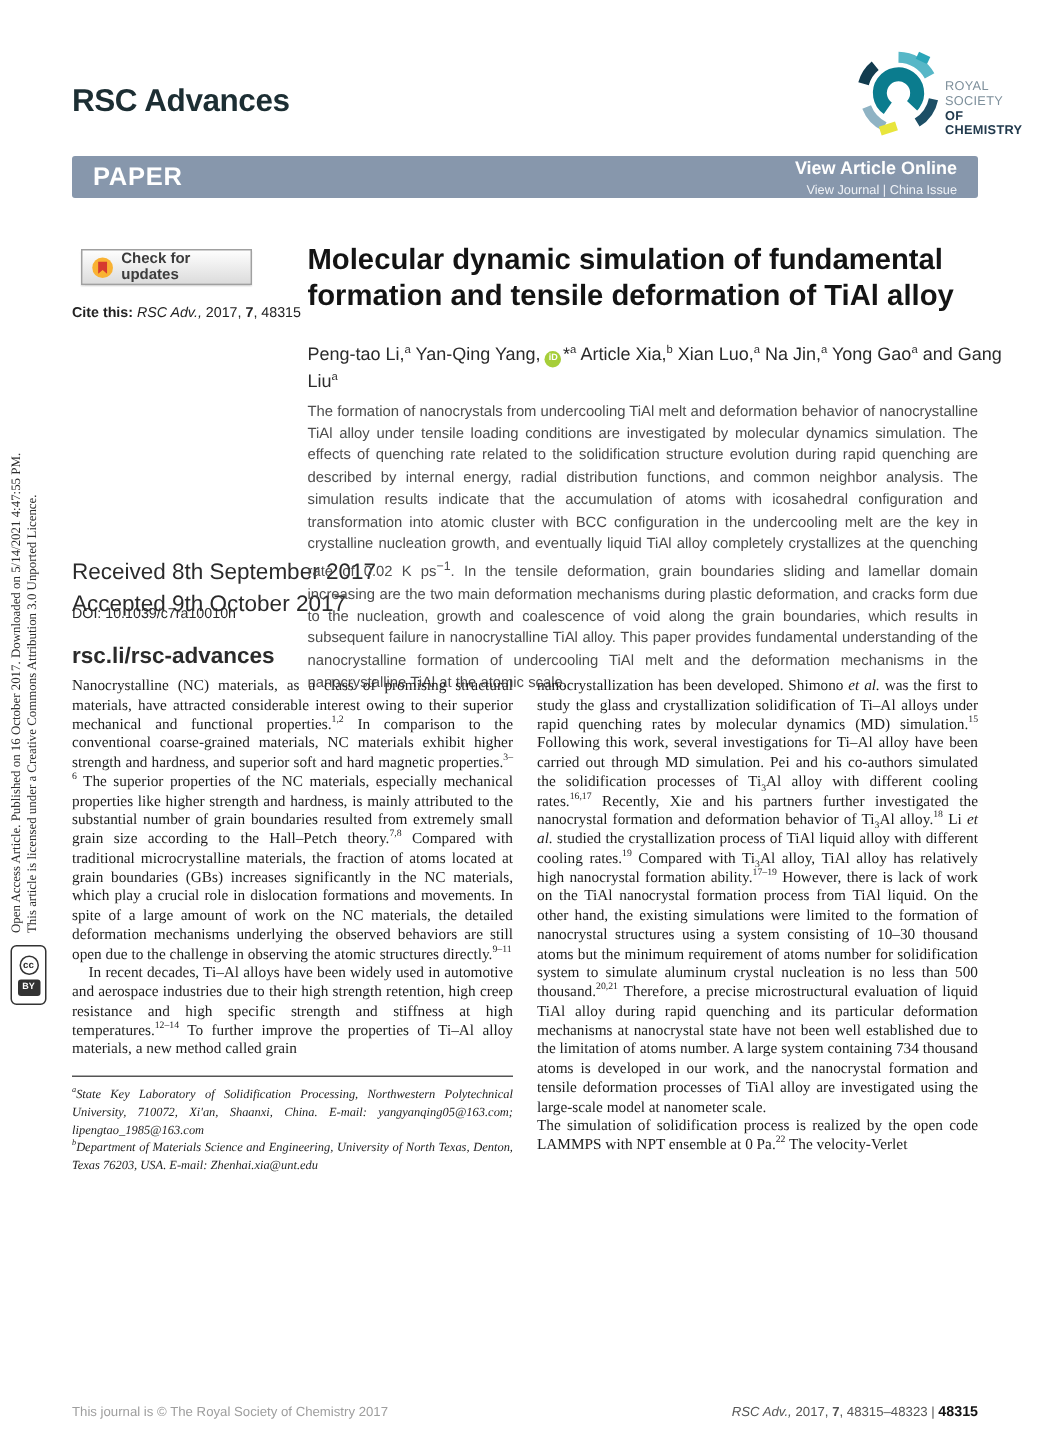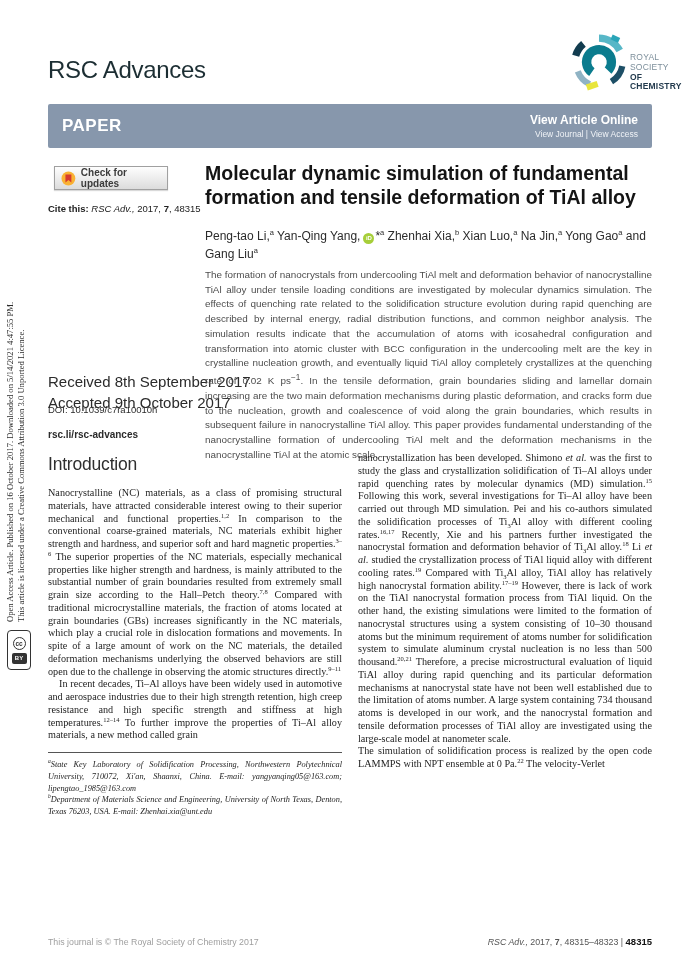--- a/index.html
+++ b/index.html
@@ -4,30 +4,30 @@
 <style>
   * { margin:0; padding:0; box-sizing:border-box; }
   html,body { background:#ffffff; }
   body {
     width:700px; height:960px; position:relative; overflow:hidden;
     font-family:"Liberation Sans", sans-serif; color:#222;
   }
   
   .journal-name {
     position:absolute; left:48px; top:56px;
-    font-size:24px; font-weight:normal; color:#1c2e33; letter-spacing:-0.3px;
+    font-size:21px; font-weight:bold; color:#1c2e33; letter-spacing:-0.3px;
   }
   .rsc-logo { position:absolute; left:570px; top:33px; width:126px; height:66px; }
   .rsc-logo svg { position:absolute; left:0; top:0; }
   .rsc-logo .logo-text { position:absolute; left:60px; top:20px; line-height:1.15; }
   .rsc-logo .lt1 { font-size:8.5px; color:#7d8f9b; letter-spacing:0.2px; }
   .rsc-logo .lt2 { font-size:8.5px; color:#223a4d; font-weight:bold; letter-spacing:0.2px; }
   
   .banner {
-    position:absolute; left:48px; top:104px; width:604px; height:44px;
+    position:absolute; left:48px; top:104px; width:604px; height:28px;
     background:#8797ac; border-radius:2px;
     display:flex; align-items:center; justify-content:space-between;
     padding:0 14px;
   }
   .banner .paper-label { color:#ffffff; font-weight:bold; font-size:17px; letter-spacing:0.5px; }
   .banner .view-block { text-align:right; color:#ffffff; }
   .banner .view-article { font-size:12px; font-weight:bold; }
   .banner .view-links { font-size:8.5px; margin-top:2px; color:#f0f3f7; }
   
   .check-btn {
@@ -37,21 +37,21 @@
     display:flex; align-items:center; gap:5px; padding-left:6px;
     box-shadow:0 1px 1px rgba(0,0,0,0.15); cursor:pointer;
   }
   .check-btn .cb-label { font-size:10px; font-weight:bold; color:#3c3c3c; }
   .cite-line { position:absolute; left:48px; top:203px; font-size:9.5px; color:#222; }
   .cite-line .b { font-weight:bold; }
   .cite-line .i { font-style:italic; }
   .cite-line .v { font-weight:bold; }
   .recv-block { position:absolute; left:48px; top:371px; font-size:15px; color:#2b2b2b; line-height:1.4; }
   .doi-line { position:absolute; left:48px; top:404px; font-size:9.5px; color:#2b2b2b; }
-  .rsc-link { position:absolute; left:48px; top:429px; font-size:10px; font-weight:600; color:#2b2b2b; cursor:pointer; }
+  .rsc-link { position:absolute; left:48px; top:429px; font-size:15px; font-weight:600; color:#2b2b2b; cursor:pointer; }
   
   .article-title {
     position:absolute; left:205px; top:162px; width:465px;
     font-size:19.5px; font-weight:bold; color:#141414; line-height:1.22;
   }
   .authors {
     position:absolute; left:205px; top:227px; width:470px;
     font-size:12px; color:#2b2b2b; line-height:1.5;
   }
   .authors sup { font-size:7.5px; }
@@ -144,21 +144,21 @@
   <div class="logo-text">
     <div class="lt1">ROYAL SOCIETY</div>
     <div class="lt2">OF CHEMISTRY</div>
   </div>
 </div>
 
 <div class="banner">
   <div class="paper-label">PAPER</div>
   <div class="view-block">
     <div class="view-article">View Article Online</div>
-    <div class="view-links">View Journal | View Access</div>
+    <div class="view-links">View Journal | China Issue</div>
   </div>
 </div>
 
 <div class="check-btn">
   <svg width="15" height="15" viewBox="0 0 15 15">
     <circle cx="7.5" cy="7.5" r="7" fill="#f9b233"></circle>
     <path d="M4.5 3.5 h6 v8 l-3-2.4 -3 2.4 z" fill="#d63a2f"></path>
   </svg>
   <span class="cb-label">Check for updates</span>
 </div>
@@ -172,28 +172,27 @@
   <div>Received 8th September 2017</div>
   <div>Accepted 9th October 2017</div>
 </div>
 
 <div class="doi-line">DOI: 10.1039/c7ra10010h</div>
 <div class="rsc-link">rsc.li/rsc-advances</div>
 
 <h1 class="article-title">Molecular dynamic simulation of fundamental formation and tensile deformation of TiAl alloy</h1>
 
 <div class="authors">
-  <span>Peng-tao Li,</span><sup>a</sup><span> Yan-Qing Yang,</span><span class="orcid">iD</span><span>*</span><sup>a</sup><span> Zhenhai Xia,</span><sup>b</sup><span> Xian Luo,</span><sup>a</sup><span> Na Jin,</span><sup>a</sup><span> Yong Gao</span><sup>a</sup><span> and Gang Liu</span><sup>a</sup>
+  <span>Peng-tao Li,</span><sup>a</sup><span> Yan-Qing Yang,</span><span class="orcid">iD</span><span>*</span><sup>a</sup><span> Article Xia,</span><sup>b</sup><span> Xian Luo,</span><sup>a</sup><span> Na Jin,</span><sup>a</sup><span> Yong Gao</span><sup>a</sup><span> and Gang Liu</span><sup>a</sup>
 </div>
 
 <div class="abstract">The formation of nanocrystals from undercooling TiAl melt and deformation behavior of nanocrystalline TiAl alloy under tensile loading conditions are investigated by molecular dynamics simulation. The effects of quenching rate related to the solidification structure evolution during rapid quenching are described by internal energy, radial distribution functions, and common neighbor analysis. The simulation results indicate that the accumulation of atoms with icosahedral configuration and transformation into atomic cluster with BCC configuration in the undercooling melt are the key in crystalline nucleation growth, and eventually liquid TiAl alloy completely crystallizes at the quenching rate of 0.02 K ps<sup>−1</sup>. In the tensile deformation, grain boundaries sliding and lamellar domain increasing are the two main deformation mechanisms during plastic deformation, and cracks form due to the nucleation, growth and coalescence of void along the grain boundaries, which results in subsequent failure in nanocrystalline TiAl alloy. This paper provides fundamental understanding of the nanocrystalline formation of undercooling TiAl melt and the deformation mechanisms in the nanocrystalline TiAl at the atomic scale.</div>
 
 <div class="columns">
   <div class="col">
-    <h2 class="sec-heading">Introduction</h2>
     <p class="serif-text">Nanocrystalline (NC) materials, as a class of promising structural materials, have attracted considerable interest owing to their superior mechanical and functional properties.<sup>1,2</sup> In comparison to the conventional coarse-grained materials, NC materials exhibit higher strength and hardness, and superior soft and hard magnetic properties.<sup>3–6</sup> The superior properties of the NC materials, especially mechanical properties like higher strength and hardness, is mainly attributed to the substantial number of grain boundaries resulted from extremely small grain size according to the Hall–Petch theory.<sup>7,8</sup> Compared with traditional microcrystalline materials, the fraction of atoms located at grain boundaries (GBs) increases significantly in the NC materials, which play a crucial role in dislocation formations and movements. In spite of a large amount of work on the NC materials, the detailed deformation mechanisms underlying the observed behaviors are still open due to the challenge in observing the atomic structures directly.<sup>9–11</sup></p>
     <p class="serif-text indent">In recent decades, Ti–Al alloys have been widely used in automotive and aerospace industries due to their high strength retention, high creep resistance and high specific strength and stiffness at high temperatures.<sup>12–14</sup> To further improve the properties of Ti–Al alloy materials, a new method called grain</p>
     <hr class="fn-rule">
     <p class="footnote"><sup>a</sup>State Key Laboratory of Solidification Processing, Northwestern Polytechnical University, 710072, Xi'an, Shaanxi, China. E-mail: yangyanqing05@163.com; lipengtao_1985@163.com</p>
     <p class="footnote"><sup>b</sup>Department of Materials Science and Engineering, University of North Texas, Denton, Texas 76203, USA. E-mail: Zhenhai.xia@unt.edu</p>
   </div>
   <div class="col">
     <p class="serif-text">nanocrystallization has been developed. Shimono <i>et al.</i> was the first to study the glass and crystallization solidification of Ti–Al alloys under rapid quenching rates by molecular dynamics (MD) simulation.<sup>15</sup> Following this work, several investigations for Ti–Al alloy have been carried out through MD simulation. Pei and his co-authors simulated the solidification processes of Ti<sub>3</sub>Al alloy with different cooling rates.<sup>16,17</sup> Recently, Xie and his partners further investigated the nanocrystal formation and deformation behavior of Ti<sub>3</sub>Al alloy.<sup>18</sup> Li <i>et al.</i> studied the crystallization process of TiAl liquid alloy with different cooling rates.<sup>19</sup> Compared with Ti<sub>3</sub>Al alloy, TiAl alloy has relatively high nanocrystal formation ability.<sup>17–19</sup> However, there is lack of work on the TiAl nanocrystal formation process from TiAl liquid. On the other hand, the existing simulations were limited to the formation of nanocrystal structures using a system consisting of 10–30 thousand atoms but the minimum requirement of atoms number for solidification system to simulate aluminum crystal nucleation is no less than 500 thousand.<sup>20,21</sup> Therefore, a precise microstructural evaluation of liquid TiAl alloy during rapid quenching and its particular deformation mechanisms at nanocrystal state have not been well established due to the limitation of atoms number. A large system containing 734 thousand atoms is developed in our work, and the nanocrystal formation and tensile deformation processes of TiAl alloy are investigated using the large-scale model at nanometer scale.</p>
     <p class="serif-text">The simulation of solidification process is realized by the open code LAMMPS with NPT ensemble at 0 Pa.<sup>22</sup> The velocity-Verlet</p>
   </div>

